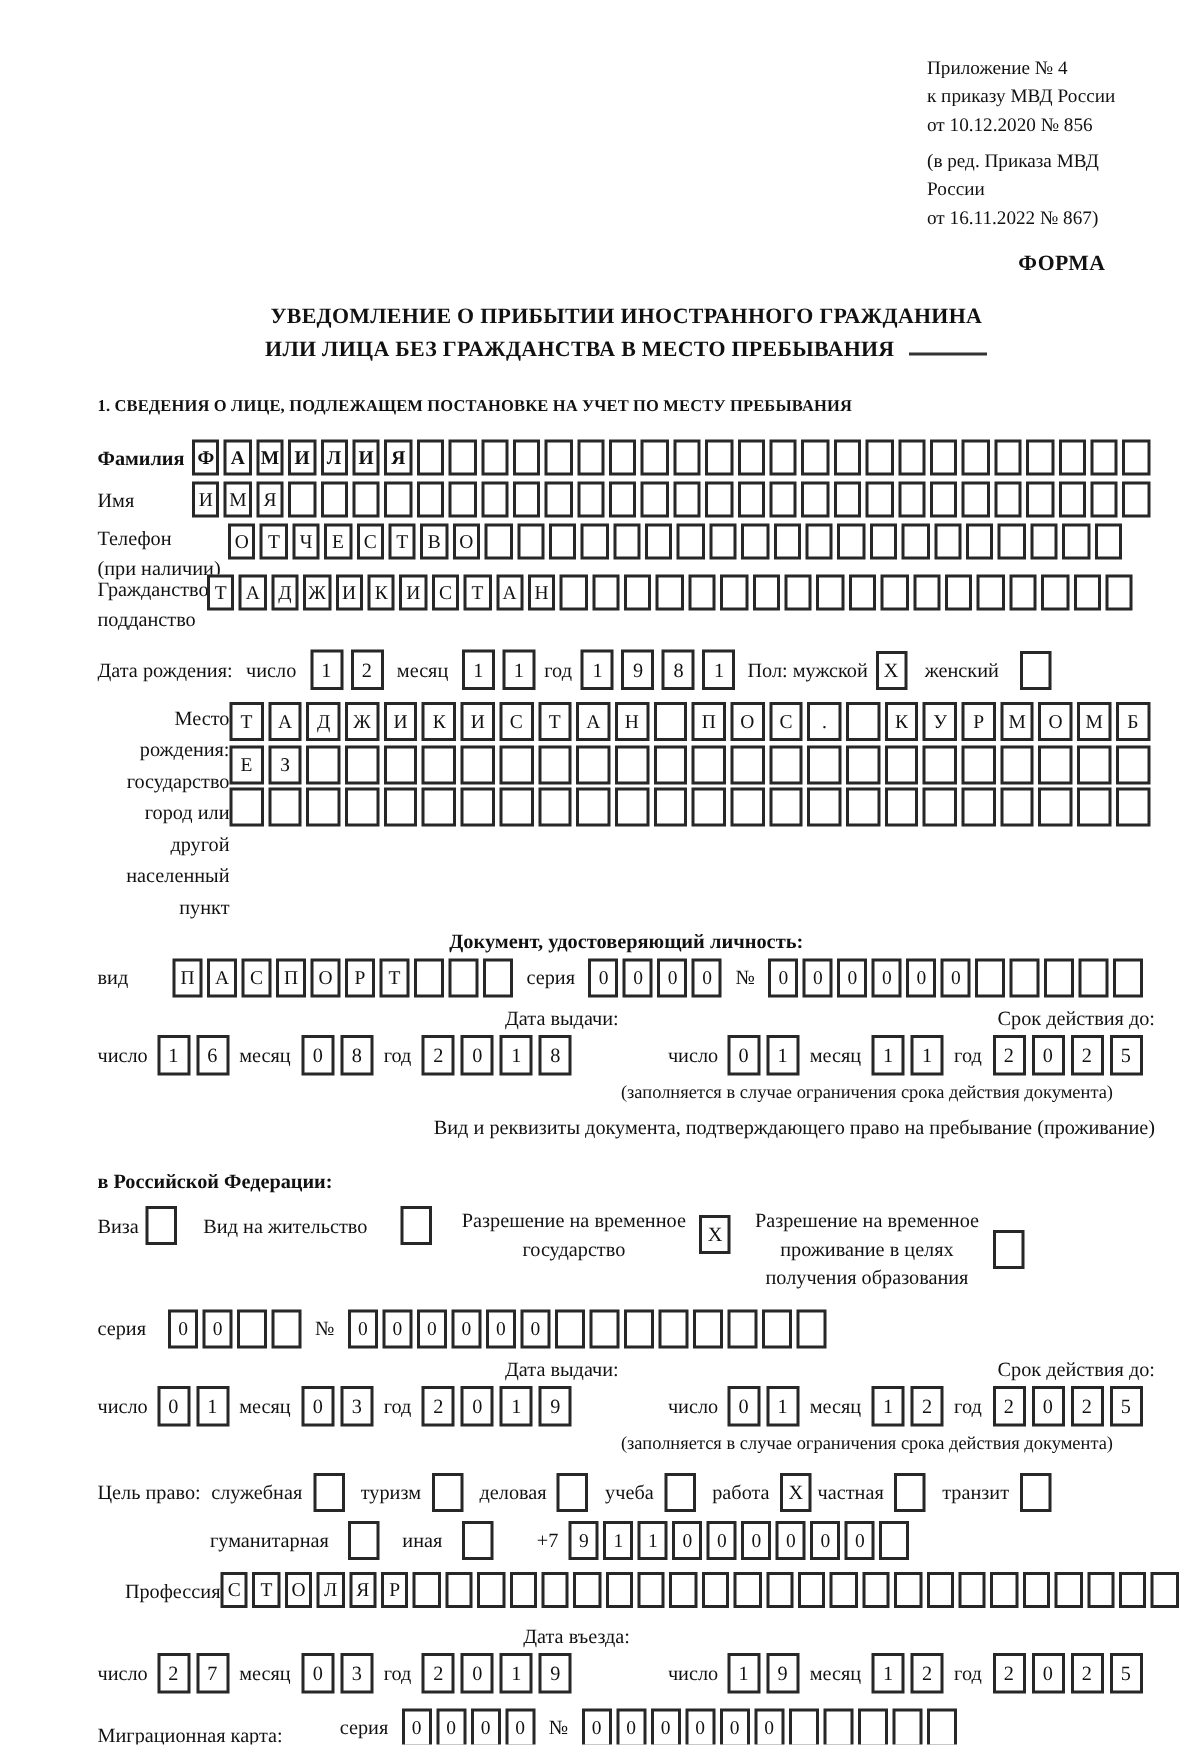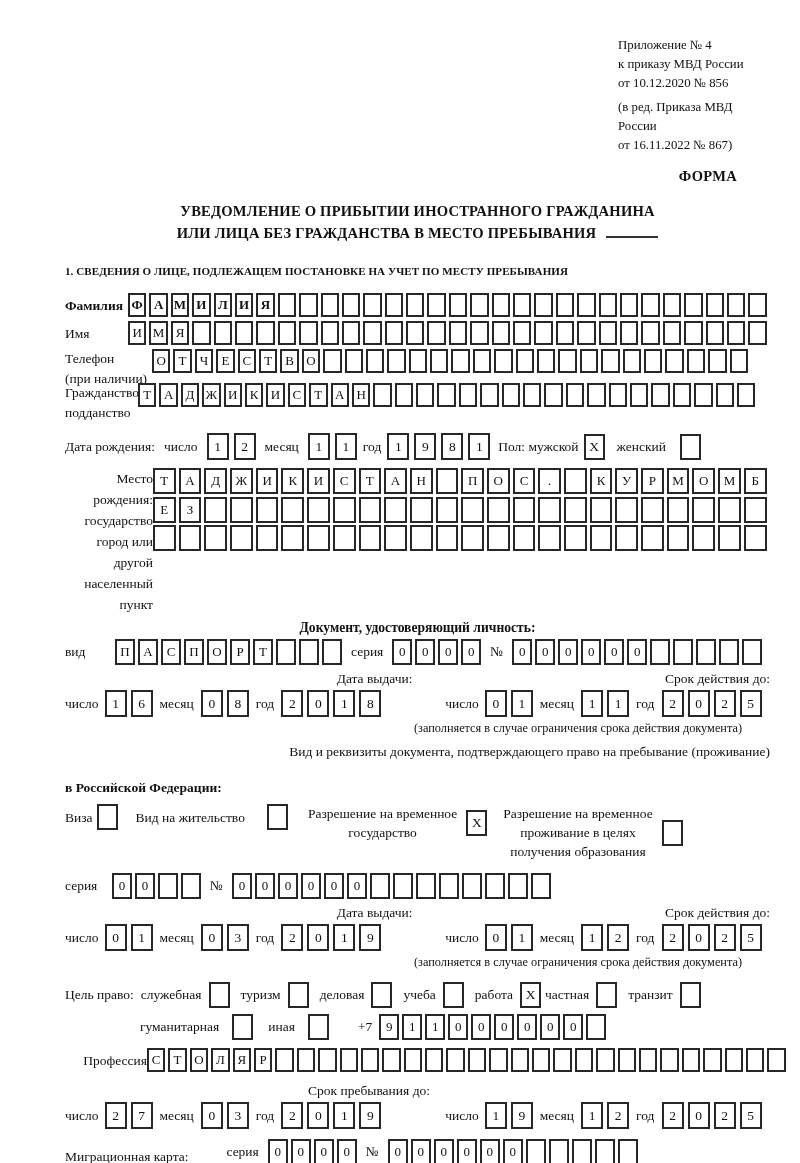--- a/index.html
+++ b/index.html
@@ -612,21 +612,21 @@
         <div class="cell"></div>
         <div class="cell"></div>
         <div class="cell"></div>
         <div class="cell"></div>
         <div class="cell"></div>
         <div class="cell"></div>
       </div>
   </div>
 
   <div class="date-titles" style="margin-top:10px">
-    <div class="t-right">Срок пребывания до:</div>
+    <div class="t-left">Дата въезда:</div>
   </div>
   <div class="date-row">
     <div class="dgrp">
       <span class="dw">число</span>
       <div class="cells g4">
           <div class="cell dt">2</div>
           <div class="cell dt">7</div>
         </div>
       <span class="dw2">месяц</span>
       <div class="cells g4">

